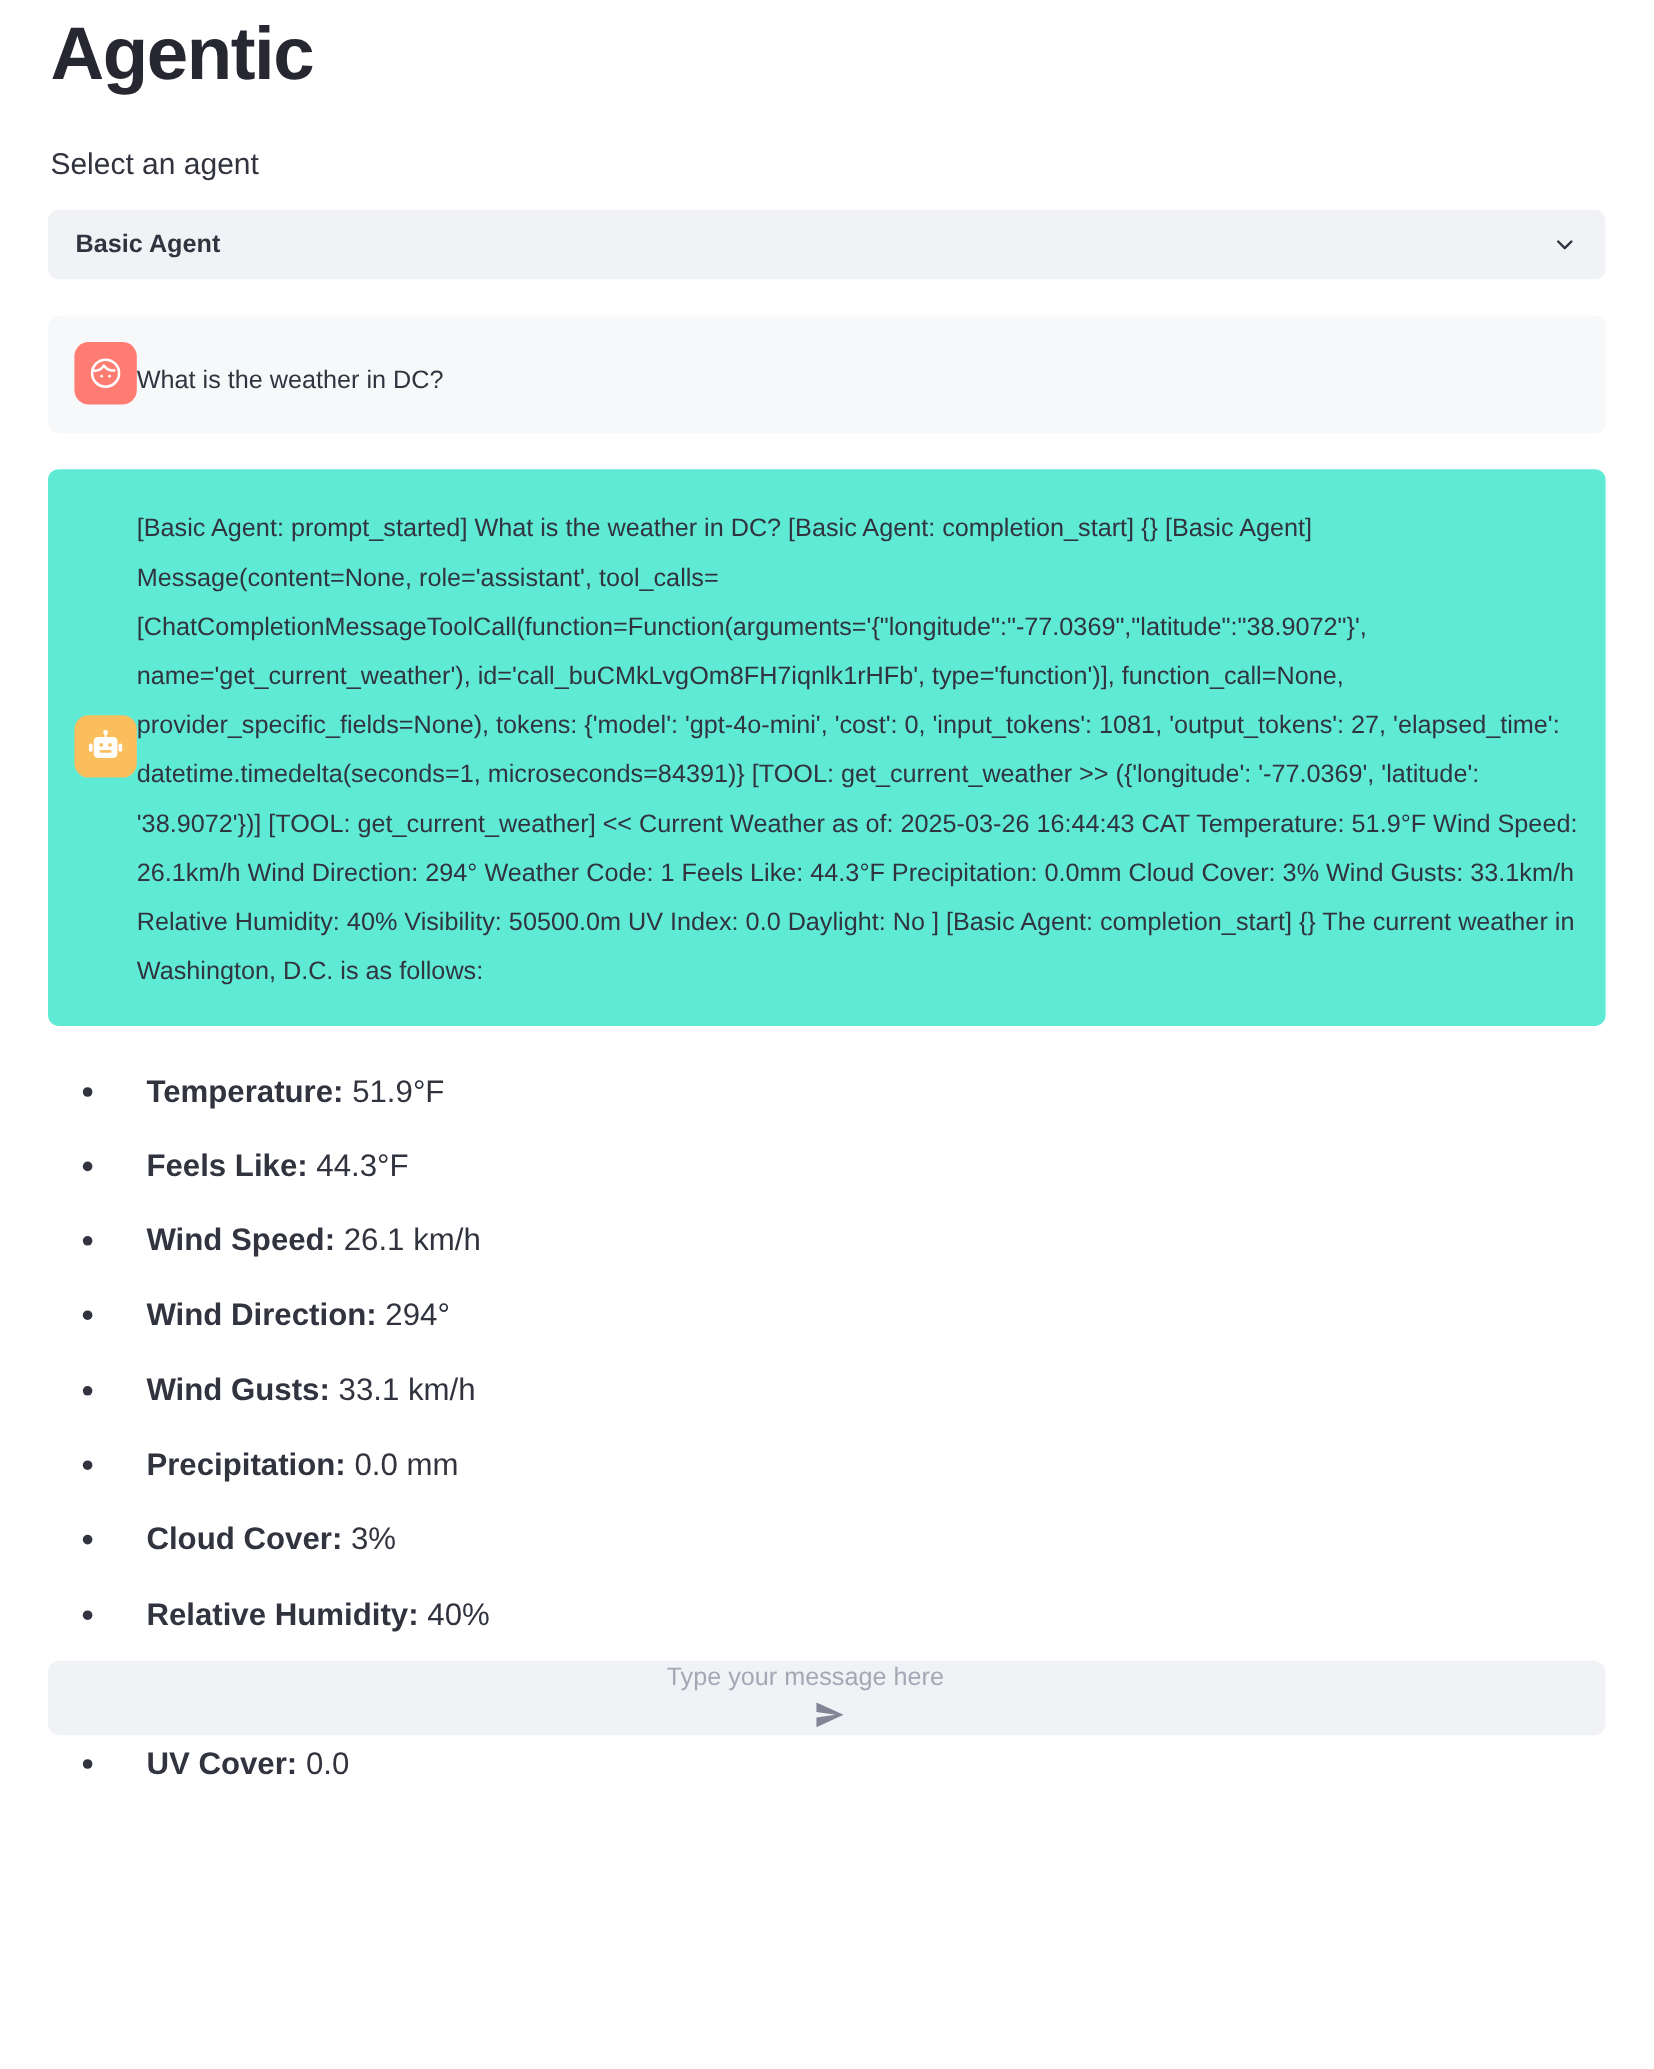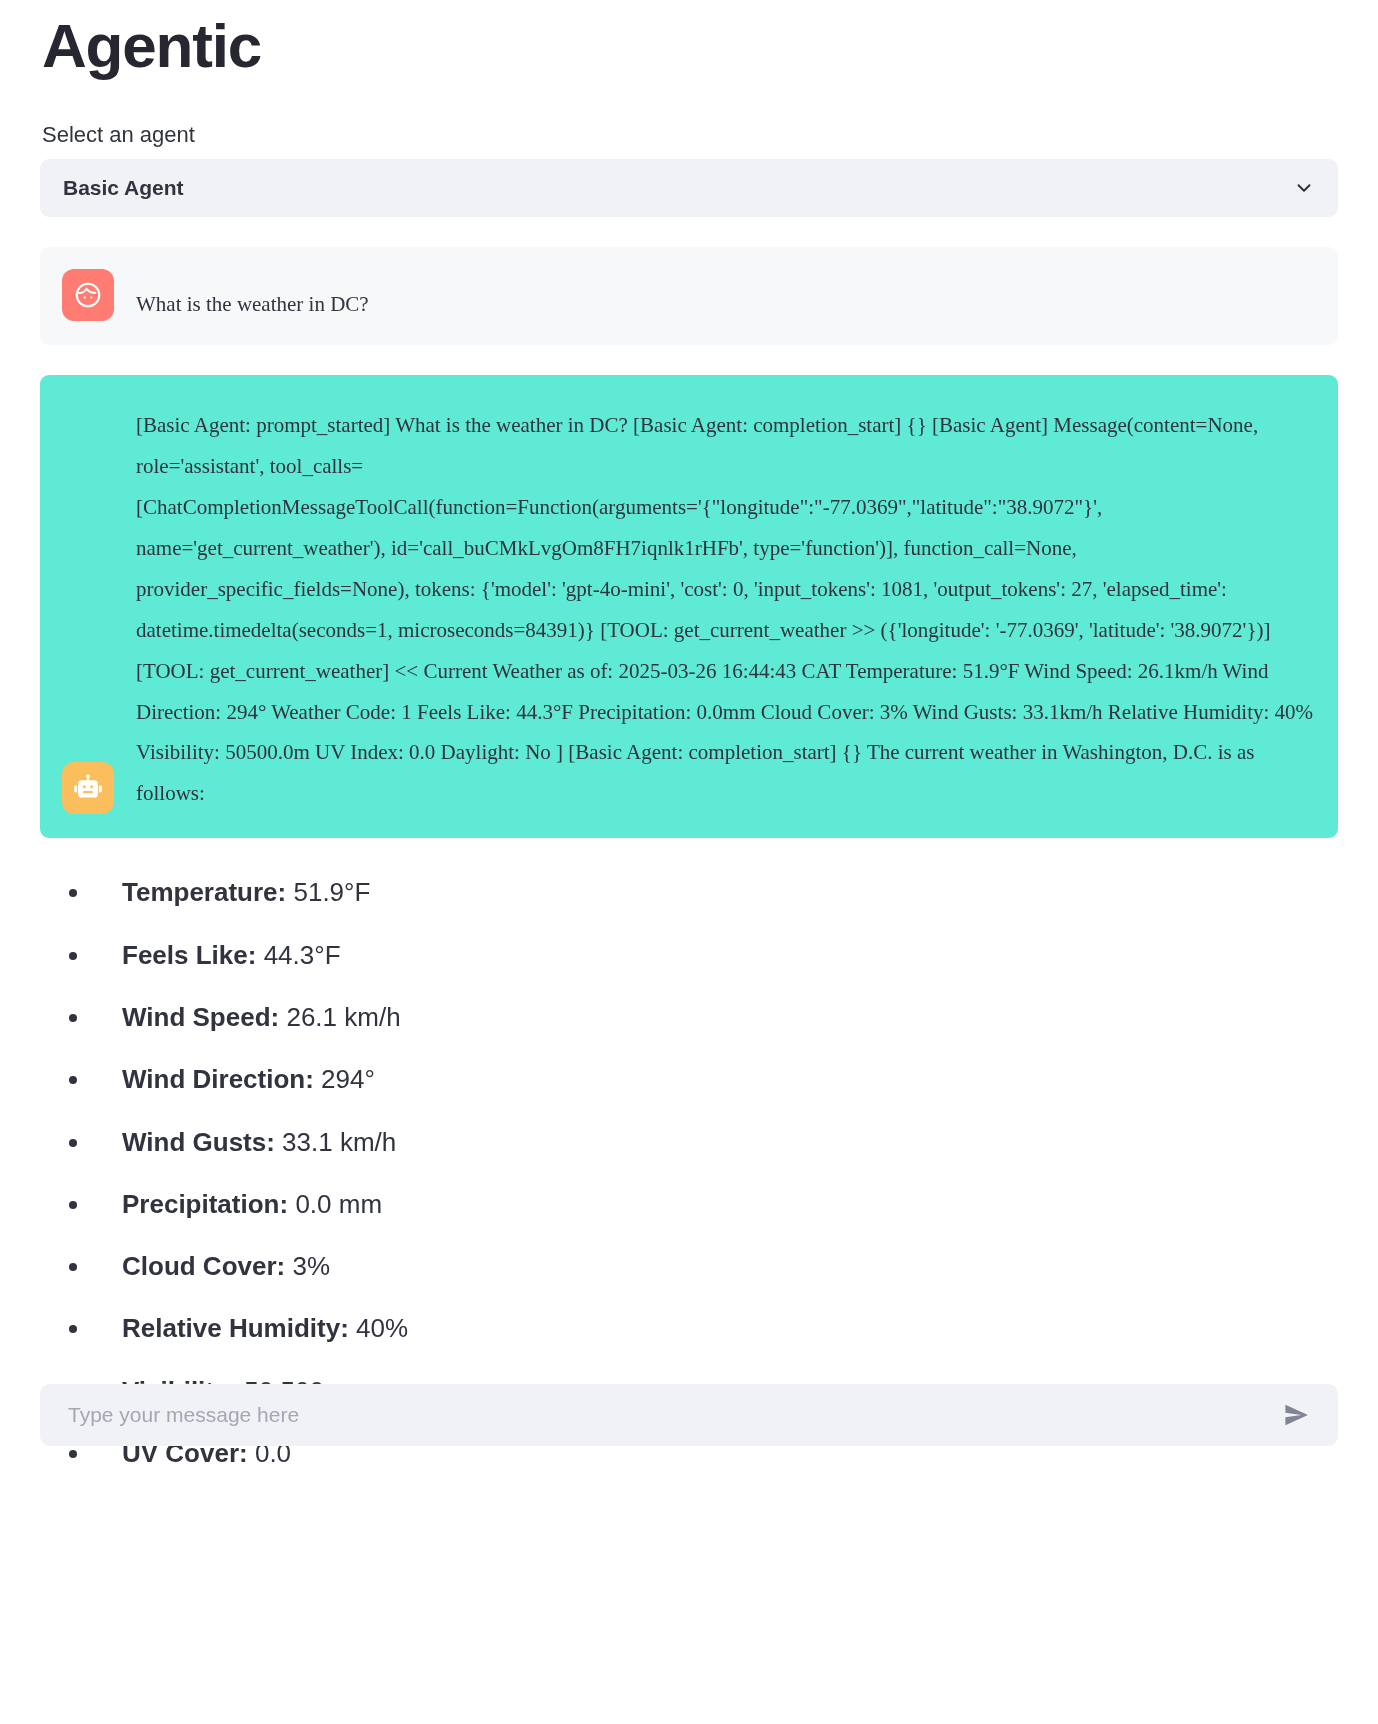--- a/index.html
+++ b/index.html
@@ -28,23 +28,23 @@
     font-weight: bold;
     color: #262730;
     letter-spacing: -1.2px;
     margin: 0;
     padding: 12px 0 0 2px;
     line-height: 1.1;
   }
 
   
   .field-label {
-    font-size: 22px;
-    color: #31333f;
-    margin: 40px 0 8px 2px;
+    font-size: 25px;
+    color: #31333f;
+    margin: 40px 0 20px 2px;
     line-height: 1.4;
   }
   .select-box {
     position: relative;
     height: 58px;
     background: #f0f2f6;
     border-radius: 9px;
     display: flex;
     align-items: center;
     padding: 0 22px;
@@ -63,26 +63,24 @@
     flex: 0 0 auto;
     color: #31333f;
     display: flex;
     align-items: center;
     justify-content: center;
   }
 
   
   .chat-row {
     display: flex;
-    align-items: flex-end;
-    gap: 22px;
+    align-items: center;
     padding: 24px 22px;
     border-radius: 9px;
     margin-top: 30px;
-    font-family: Liberation Serif, serif;
   }
   .chat-row.user {
     background: #f7f8fa;
   }
   .chat-row.assistant {
     background: #5eead4;
     padding-left: 22px;
   }
   .avatar {
     width: 52px;
@@ -131,20 +129,21 @@
     position: absolute;
     left: 40px;
     right: 40px;
     bottom: 42px;
     height: 62px;
     background: #f0f2f6;
     border-radius: 10px;
     display: flex;
     align-items: center;
     padding: 0 22px 0 26px;
+    flex-direction: column;
   }
   .composer input {
     flex: 1;
     border: none;
     outline: none;
     background: transparent;
     font-family: "Liberation Sans", sans-serif;
     font-size: 21px;
     color: #31333f;
   }

